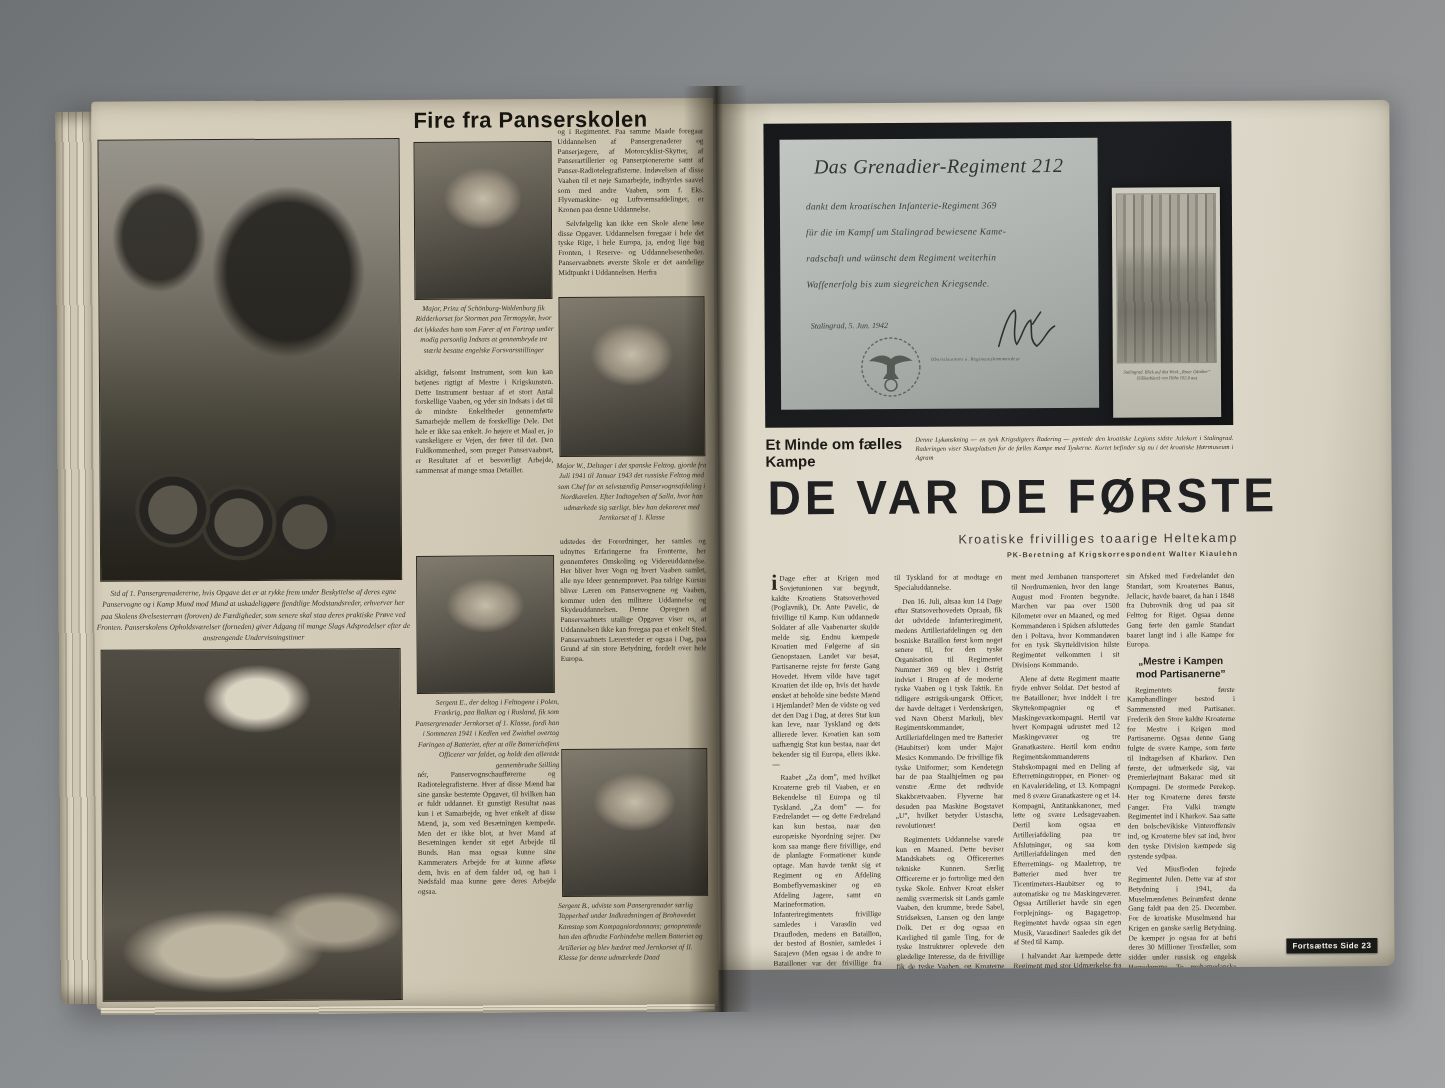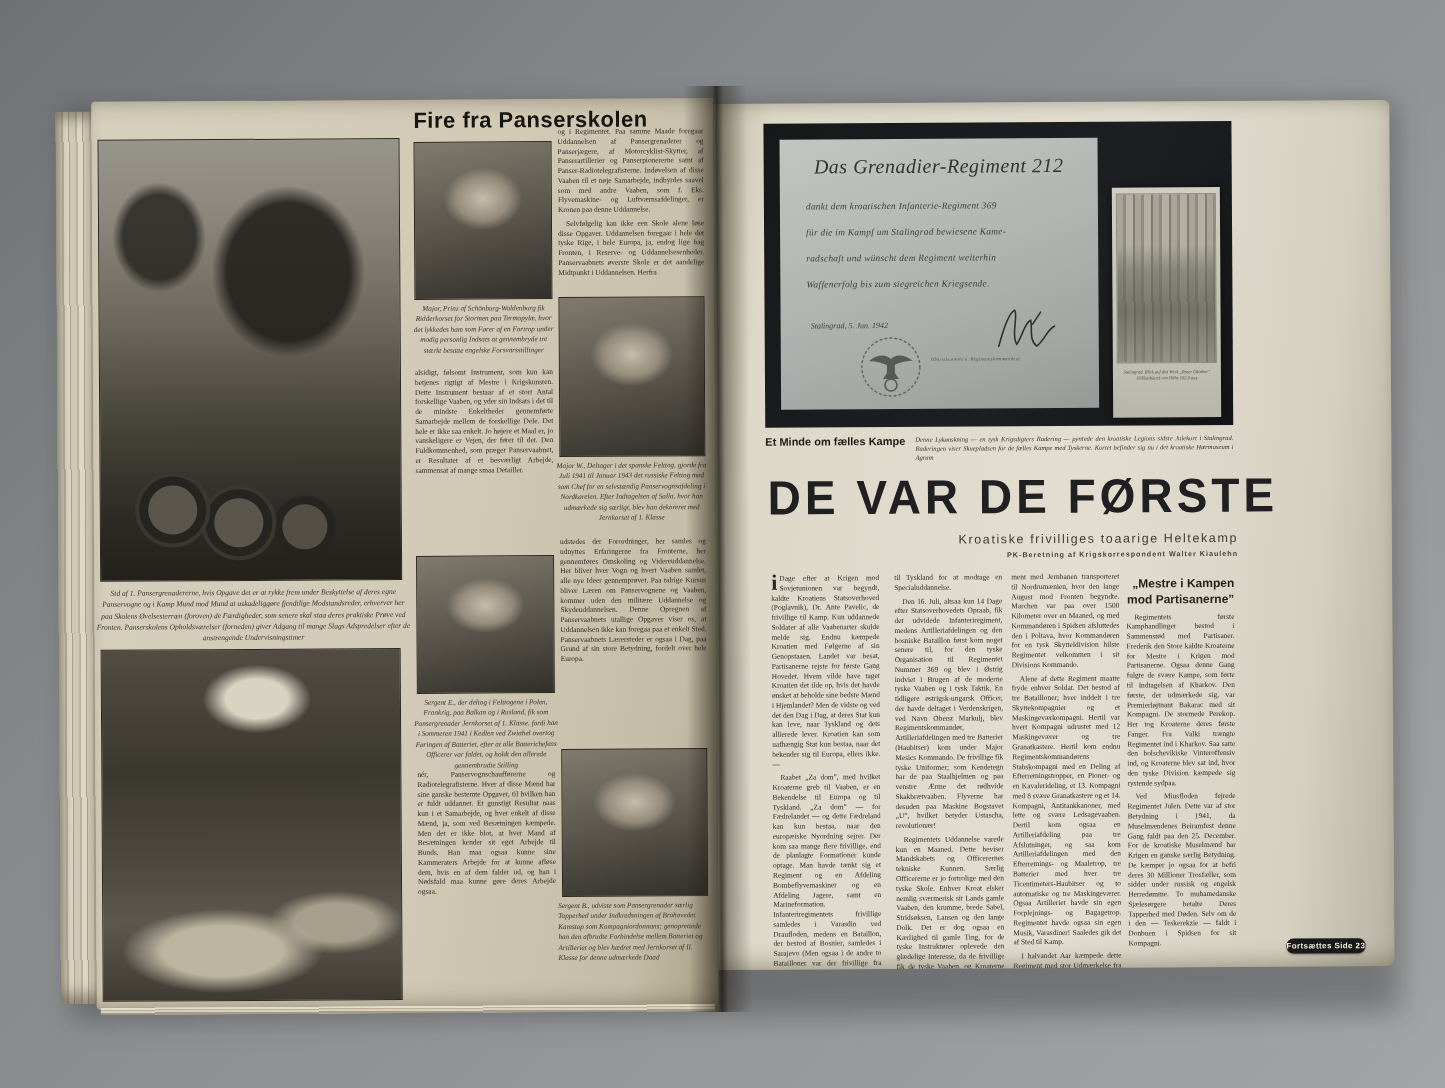--- a/index.html
+++ b/index.html
@@ -52,21 +52,21 @@
   .portrait-bg { background:
       radial-gradient(ellipse 40% 28% at 50% 36%, #c6bca8 0%, #958c7c 48%, transparent 72%),
       linear-gradient(168deg,#807b6d 0%,#57534a 55%,#32302a 100%); }
   .p1 { left:322px; top:42px; width:138px; height:158px; }
   .p2 { left:466px; top:198px; width:146px; height:160px; }
   .p3 { left:322px; top:456px; width:138px; height:138px; }
   .p4 { left:466px; top:650px; width:146px; height:148px; }
   .port-cap { position:absolute; font-size:7.2px; line-height:1.45; }
   .cap-p1 { left:318px; top:204px; width:146px; }
   .cap-p2 { left:462px; top:362px; width:152px; }
-  .cap-p3 { left:318px; top:598px; width:146px; text-align:center; }
+  .cap-p3 { left:318px; top:598px; width:146px; text-align:right; }
   .cap-p4 { left:462px; top:802px; width:152px; text-align:left; }
   .bodytext { font-size:7.4px; line-height:1.32; text-align:justify; color:#2b2722; overflow:hidden; }
   .bodytext p { margin-bottom:4px; text-indent:8px; }
   .bodytext p:first-child { text-indent:0; }
   .bt-b-top { position:absolute; left:466px; top:28px; width:146px; height:168px; }
   .bt-a-mid { position:absolute; left:322px; top:268px; width:138px; height:186px; }
   .bt-b-mid { position:absolute; left:466px; top:438px; width:146px; height:208px; }
   .bt-a-bot { position:absolute; left:322px; top:670px; width:138px; height:218px; }
   
   .panel { position:absolute; left:50px; top:20px; width:468px; height:304px;
@@ -89,41 +89,41 @@
   .etch-art { position:absolute; left:4px; top:6px; width:100px; height:170px;
     background:
       linear-gradient(180deg, rgba(140,138,128,.0) 0 30%, rgba(110,108,98,.55) 45%, rgba(90,88,80,.65) 70%, rgba(120,118,108,.5) 100%),
       repeating-linear-gradient(90deg,#a8a598 0 6px,#8e8b80 6px 9px,#b3b0a3 9px 16px,#7f7c72 16px 18px),
       repeating-linear-gradient(0deg, rgba(70,68,60,.25) 0 2px, rgba(0,0,0,0) 2px 6px);
     border:1px solid #8f8c82; }
   .etch-cap { position:absolute; left:2px; top:182px; width:104px; font-size:4.5px;
     font-style:italic; color:#4c4b45; text-align:center; line-height:1.3; }
   .memento { position:absolute; left:50px; top:332px; width:470px; }
   .memento-bold { float:left; width:150px; font-family:"Liberation Sans",sans-serif;
-    font-weight:bold; font-size:11px; color:#1c1a16; }
+    font-weight:bold; font-size:15px; color:#1c1a16; }
   .memento-text { float:left; width:318px; font-size:6.6px; font-style:italic;
     line-height:1.4; text-align:justify; color:#35312a; }
   .headline { position:absolute; left:52px; top:366px; width:470px;
     font-family:"Liberation Sans",sans-serif; font-weight:bold; font-size:46px;
     letter-spacing:4px; color:#202023; transform:scaleY(1.04); transform-origin:left top;
     white-space:nowrap; }
   .subtitle { position:absolute; left:200px; top:430px; width:322px; text-align:right;
     font-family:"Liberation Sans",sans-serif; font-size:12.5px; letter-spacing:1.6px; color:#3c3a36; }
   .byline { position:absolute; left:200px; top:448px; width:322px; text-align:right;
     font-family:"Liberation Sans",sans-serif; font-size:7.2px; letter-spacing:1px;
     font-weight:bold; color:#45423c; }
   .rp-col { position:absolute; top:470px; width:108px; height:402px; }
   .c1{left:55px;} .c2{left:178px;} .c3{left:295px;} .c4{left:410px;}
   .dropcap::first-letter { float:left; font-size:22px; line-height:.85; padding-right:2px;
     font-weight:bold; color:#2b2722; }
-  .subhead { font-family:"Liberation Sans",sans-serif; font-weight:bold; font-size:12px;
-    margin:5px 0 4px 0; color:#211f1b; text-align:right; }
+  .subhead { font-family:"Liberation Sans",sans-serif; font-weight:bold; font-size:10px;
+    margin:5px 0 4px 0; color:#211f1b; text-align:center; }
   .badge { position:absolute; left:568px; top:838px; background:#191918; color:#f0ece0;
     font-family:"Liberation Sans",sans-serif; font-weight:bold; font-size:8px;
-    padding:3px 0; letter-spacing:.4px; box-shadow:0 1px 2px rgba(0,0,0,.4);border-radius:7px; }
+    padding:3px 6px; letter-spacing:.4px; box-shadow:0 1px 2px rgba(0,0,0,.4); }
   .bottom-edge { position:absolute; left:40px; top:918px; width:614px; height:7px;
     background:repeating-linear-gradient(180deg,#e4ddcb 0 2px,#b9b19c 2px 3px,#d6cfbb 3px 5px,#a59d87 5px 7px); }
 </style>
 </head>
 <body>
 
 <div class="magazine">
   <div class="mag-shadow"></div>
   <div class="edge-stack"></div>
 
@@ -204,20 +204,21 @@
       <p>til Tyskland for at modtage en Specialuddannelse.</p>
       <p>Den 16. Juli, altsaa kun 14 Dage efter Statsoverhovedets Opraab, fik det udvidede Infanteriregiment, medens Artilleriafdelingen og den bosniske Bataillon først kom noget senere til, for den tyske Organisation til Regimentet Nummer 369 og blev i Østrig indviet i Brugen af de moderne tyske Vaaben og i tysk Taktik. En tidligere østrigsk-ungarsk Officer, der havde deltaget i Verdenskrigen, ved Navn Oberst Markulj, blev Regimentskommandør, Artilleriafdelingen med tre Batterier (Haubitser) kom under Major Mesics Kommando. De frivillige fik tyske Uniformer; som Kendetegn bar de paa Staalhjelmen og paa venstre Ærme det rødhvide Skakbrætvaaben. Flyverne har desuden paa Maskine Bogstavet „U”, hvilket betyder Ustascha, revolutionær!</p>
       <p>Regimentets Uddannelse varede kun en Maaned. Dette beviser Mandskabets og Officerernes tekniske Kunnen. Særlig Officererne er jo fortrolige med den tyske Skole. Enhver Kroat elsker nemlig sværmerisk sit Lands gamle Vaaben, den krumme, brede Sabel, Stridsøksen, Lansen og den lange Dolk. Det er dog ogsaa en Kærlighed til gamle Ting, for de tyske Instruktører oplevede den glædelige Interesse, da de frivillige fik de tyske Vaaben, og Kroaterne blev ogsaa særlig de automatiske i Hænde. Den 22. August blev det udvidede Regi-</p>
     </div>
     <div class="bodytext rp-col c3">
       <p>ment med Jernbanen transporteret til Nordrumænien, hvor den lange August mod Fronten begyndte. Marchen var paa over 1500 Kilometer over en Maaned, og med Kommandøren i Spidsen afsluttedes den i Poltava, hvor Kommandøren for en tysk Skytteldivision hilste Regimentet velkommen i sit Divisions Kommando.</p>
       <p>Alene af dette Regiment maatte fryde enhver Soldat. Det bestod af tre Batailloner; hver inddelt i tre Skyttekompagnier og et Maskingeværkompagni. Hertil var hvert Kompagni udrustet med 12 Maskingeværer og tre Granatkastere. Hertil kom endnu Regimentskommandørens Stabskompagni med en Deling af Efterretningstropper, en Pioner- og en Kavalerideling, et 13. Kompagni med 8 svære Granatkastere og et 14. Kompagni, Antitankkanoner, med lette og svære Ledsagevaaben. Dertil kom ogsaa en Artilleriafdeling paa tre Afslutninger, og saa kom Artilleriafdelingen med den Efterretnings- og Maaletrop, tre Batterier med hver tre Ticentimeters-Haubitser og to automatiske og tre Maskingeværer. Ogsaa Artilleriet havde sin egen Forplejnings- og Bagagetrop. Regimentet havde ogsaa sin egen Musik, Varasdiner! Saaledes gik det af Sted til Kamp.</p>
       <p>I halvandet Aar kæmpede dette Regiment med stor Udmærkelse fra Midtfronten ned til Stalingrad, hvor det i Januar delte de indesluttedes Skæbne. Som en dyrebar Arv fra den kroatiske Nation modtog Artilleriafdelingen ved</p>
     </div>
     <div class="bodytext rp-col c4">
+      <p>sin Afsked med Fædrelandet den Standart, som Kroaternes Banus, Jellacic, havde baaret, da han i 1848 fra Dubrovnik drog ud paa sit Felttog for Riget. Ogsaa denne Gang førte den gamle Standart baaret langt ind i alle Kampe for Europa.</p>
       <div class="subhead">„Mestre i Kampen mod Partisanerne”</div>
       <p>Regimentets første Kamphandlinger bestod i Sammenstød med Partisaner. Frederik den Store kaldte Kroaterne for Mestre i Krigen mod Partisanerne. Ogsaa denne Gang fulgte de svære Kampe, som førte til Indtagelsen af Kharkov. Den første, der udmærkede sig, var Premierløjtnant Bakarac med sit Kompagni. De stormede Perekop. Her tog Kroaterne deres første Fanger. Fra Valki trængte Regimentet ind i Kharkov. Saa satte den bolschevikiske Vinteroffensiv ind, og Kroaterne blev sat ind, hvor den tyske Division kæmpede sig rystende sydpaa.</p>
       <p>Ved Miusfloden fejrede Regimentet Julen. Dette var af stor Betydning i 1941, da Muselmændenes Beiramfest denne Gang faldt paa den 25. December. For de kroatiske Muselmænd har Krigen en ganske særlig Betydning. De kæmper jo ogsaa for at befri deres 30 Millioner Trosfæller, som sidder under russisk og engelsk Herredømme. To muhamedanske Sjælesørgere betalte Deres Tapperhed med Døden. Selv om de i den — Teskerekzie — faldt i Donbuen i Spidsen for sit Kompagni.</p>
     </div>
 
     <div class="badge">Fortsættes Side 23</div>
   </div>
 
   <div class="gutter"></div>
 </div>

